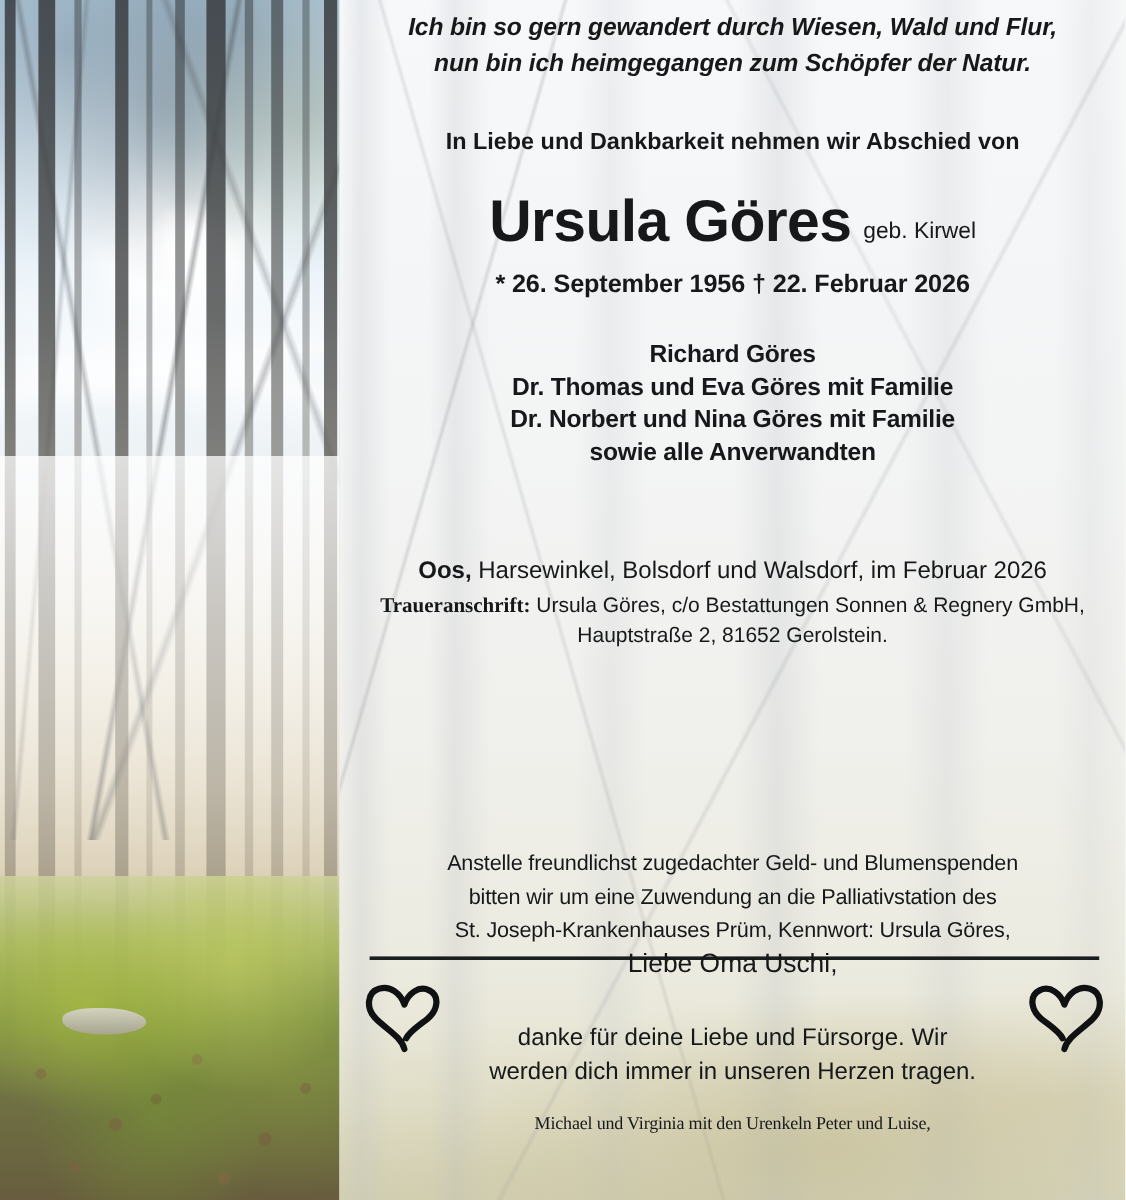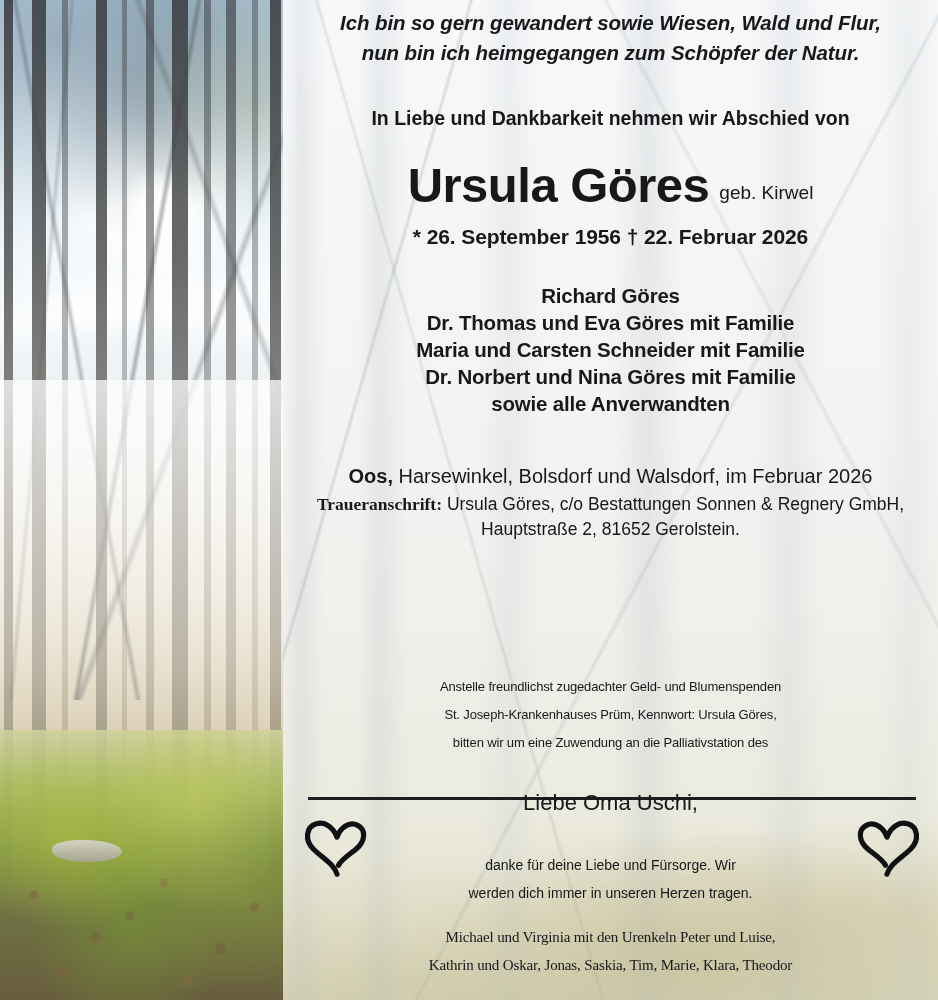--- a/index.html
+++ b/index.html
@@ -281,22 +281,22 @@
     font-family: Liberation Serif, serif;
   }
   .service {
     position: absolute;
     left: 0; right: 0; top: 558px;
     font-size: 20px;
     line-height: 28px;
   }
   .donation {
     position: absolute;
-    left: 0; right: 0; top: 673px;
-    font-size: 13px;
+    left: 0; right: 0; top: 705px;
+    font-size: 18px;
     line-height: 28px;
     letter-spacing: -0.15px;
     text-align: center;
   }
 
   .divider {
     position: absolute;
     left: 25px;
     right: 22px;
     top: 797px;
@@ -306,21 +306,21 @@
 
   .closing-title {
     position: absolute;
     left: 0; right: 0; top: 788px;
     font-size: 22px;
     line-height: 30px;
   }
   .closing-body {
     position: absolute;
     left: 0; right: 0; top: 851px;
-    font-size: 14px;
+    font-size: 20px;
     line-height: 28px;
   }
   .grandkids {
     position: absolute;
     left: 0; right: 0; top: 923px;
     font-size: 15px;
     line-height: 28px;
     letter-spacing: -0.15px;
     font-family: Liberation Serif, serif;
   }
@@ -367,54 +367,53 @@
 
   <div class="panel">
     <div class="panel-bg"></div>
     <div class="panel-bands"></div>
     <div class="panel-scratches"></div>
     <div class="panel-floor-tint"></div>
 
     <div class="content">
 
       <div class="verse">
-        <div>Ich bin so gern gewandert sowie Wiesen, Wald und Flur,</div>
+        <div>Ich bin so gern gewandert durch Wiesen, Wald und Flur,</div>
         <div>nun bin ich heimgegangen zum Schöpfer der Natur.</div>
       </div>
 
       <div class="intro">In Liebe und Dankbarkeit nehmen wir Abschied von</div>
 
       <div class="name-line">
         <span class="name-main">Ursula Göres</span><span class="name-nee">geb. Kirwel</span>
       </div>
 
       <div class="dates">* 26. September 1956   † 22. Februar 2026</div>
 
       <div class="family">
         <div>Richard Göres</div>
         <div>Dr. Thomas und Eva Göres mit Familie</div>
-        <div>Maria und Carsten Schneider mit Familie</div>
         <div>Dr. Norbert und Nina Göres mit Familie</div>
         <div>sowie alle Anverwandten</div>
       </div>
 
       <div class="places">
         <b>Oos,</b><span> Harsewinkel, Bolsdorf und Walsdorf, im Februar 2026</span>
       </div>
 
       <div class="addr">
         <div><span class="lbl">Traueranschrift:</span><span> Ursula Göres, c/o Bestattungen Sonnen &amp; Regnery GmbH,</span></div>
         <div>Hauptstraße 2, 81652 Gerolstein.</div>
       </div>
 
 
       <div class="donation">
         <div>Anstelle freundlichst zugedachter Geld- und  Blumenspenden</div>
+        <div>bitten wir um eine Zuwendung an die Palliativstation des</div>
         <div>St. Joseph-Krankenhauses Prüm, Kennwort: Ursula Göres,</div>
-        <div>bitten wir um eine Zuwendung an die Palliativstation des</div>
       </div>
 
       <div class="divider"></div>
 
       <div class="heart heart-left">
         <svg viewBox="0 0 100 100" aria-hidden="true">
           <path d="M50 84 C46 70 30 62 18 50 C6 38 8 20 22 16 C34 12 46 22 50 34 C54 22 66 12 78 18 C90 24 88 40 76 50 C66 58 56 64 52 72" fill="none" stroke="#0f1113" stroke-width="7" stroke-linecap="round" stroke-linejoin="round"></path>
         </svg>
       </div>
 
@@ -426,18 +425,17 @@
 
       <div class="closing-title">Liebe Oma Uschi,</div>
 
       <div class="closing-body">
         <div>danke für deine Liebe und Fürsorge. Wir</div>
         <div>werden dich immer in unseren Herzen tragen.</div>
       </div>
 
       <div class="grandkids">
         <div>Michael und Virginia mit den Urenkeln Peter und Luise,</div>
-        <div>Kathrin und Oskar, Jonas, Saskia, Tim, Marie, Klara, Theodor</div>
       </div>
 
     </div>
   </div>
 </div>
 
 </body></html>

